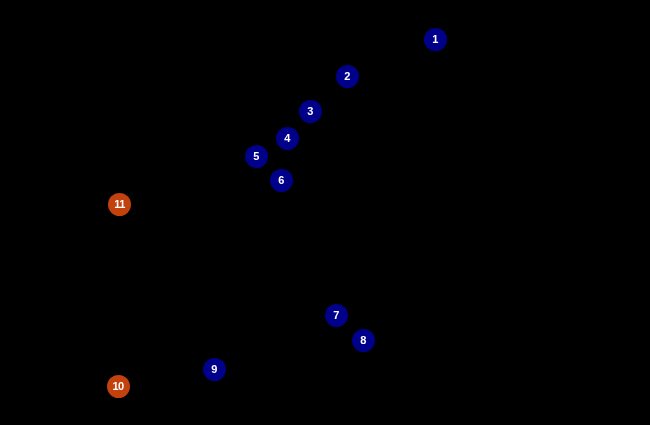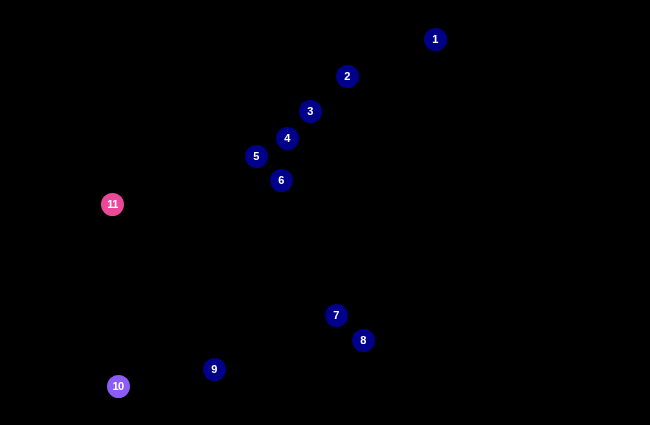--- a/index.html
+++ b/index.html
@@ -57,19 +57,19 @@
     </div>
     <div class="marker" style="width: 23px; height: 23px; left: 324.5px; top: 303.5px; background: rgb(0, 0, 139);">
       <span class="marker-label" style="color: rgb(255, 255, 255);">7</span>
     </div>
     <div class="marker" style="width: 23px; height: 23px; left: 351.5px; top: 328.5px; background: rgb(0, 0, 139);">
       <span class="marker-label" style="color: rgb(255, 255, 255);">8</span>
     </div>
     <div class="marker" style="width: 23px; height: 23px; left: 202.5px; top: 357.5px; background: rgb(0, 0, 139);">
       <span class="marker-label" style="color: rgb(255, 255, 255);">9</span>
     </div>
-    <div class="marker" style="width: 23px; height: 23px; left: 106.5px; top: 374.5px; background: #8b5cf6;">
+    <div class="marker" style="width: 23px; height: 23px; left: 106.5px; top: 374.5px; background: #c2410c;">
       <span class="marker-label" style="color: rgb(255, 255, 255);">10</span>
     </div>
-    <div class="marker" style="width: 23px; height: 23px; left: 101px; top: 192.5px; background: #ec4899;">
+    <div class="marker" style="width: 23px; height: 23px; left: 108px; top: 192.5px; background: #c2410c;">
       <span class="marker-label" style="color: rgb(255, 255, 255);">11</span>
     </div>
   </div>
 
 </body></html>

